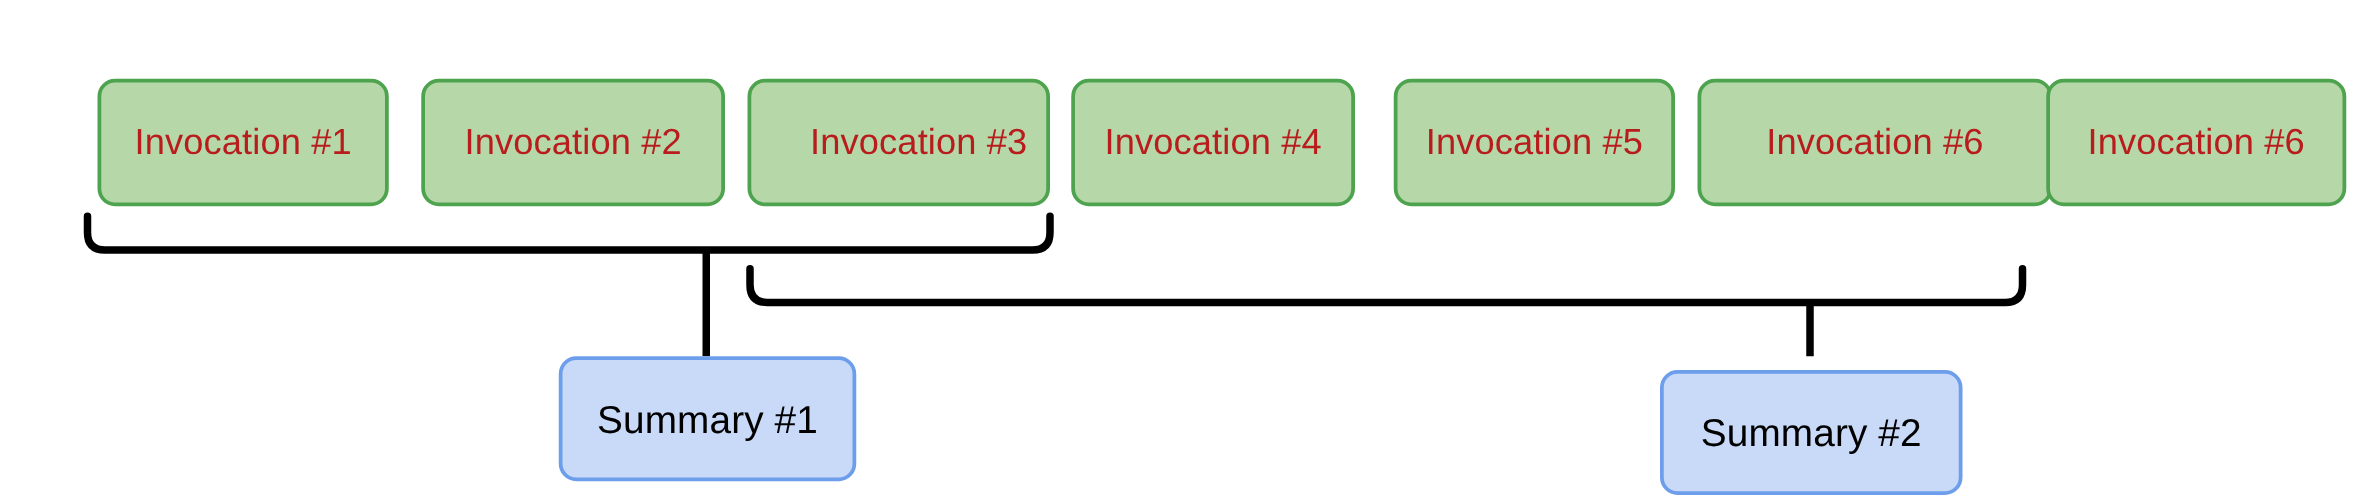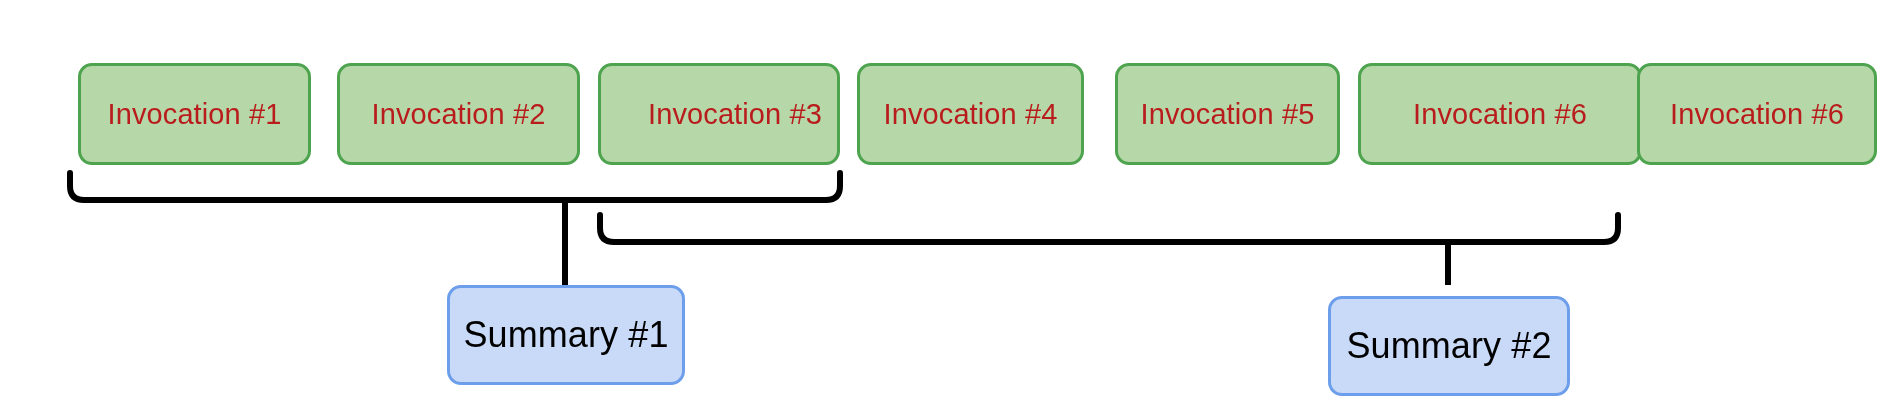--- a/index.html
+++ b/index.html
@@ -42,21 +42,21 @@
     background: #b6d7a8;
     border-color: #4ea34e;
     color: #b91c1c;
     font-size: 29px;
     height: 102px;
   }
   .node-summary {
     background: #c9daf8;
     border-color: #6d9eeb;
     color: #000000;
-    font-size: 36px;
+    font-size: 31px;
     height: 100px;
   }
   .node-label {
     display: block;
     line-height: 1;
   }
 </style>
 </head>
 <body>
 

